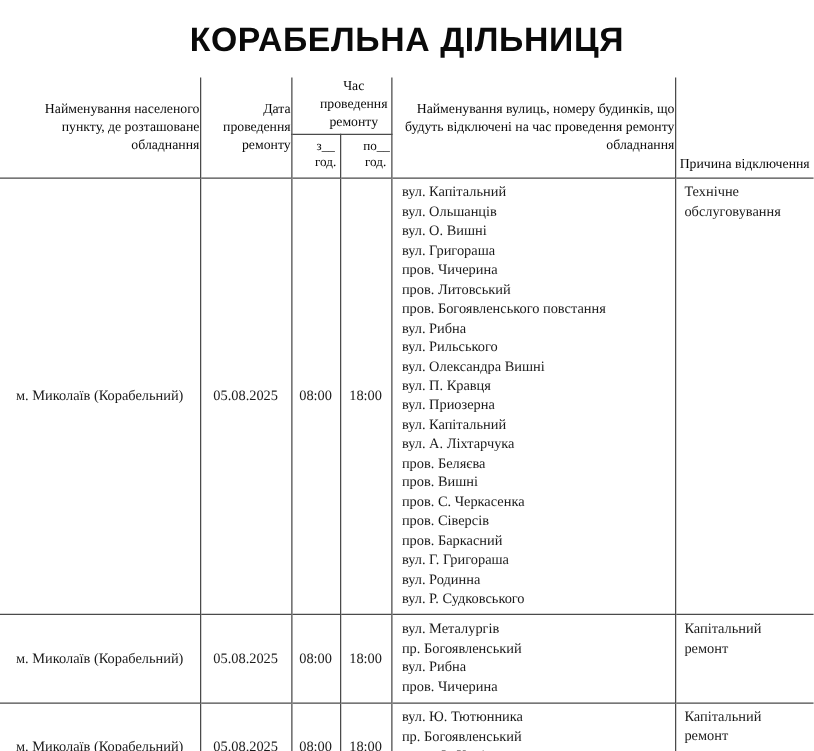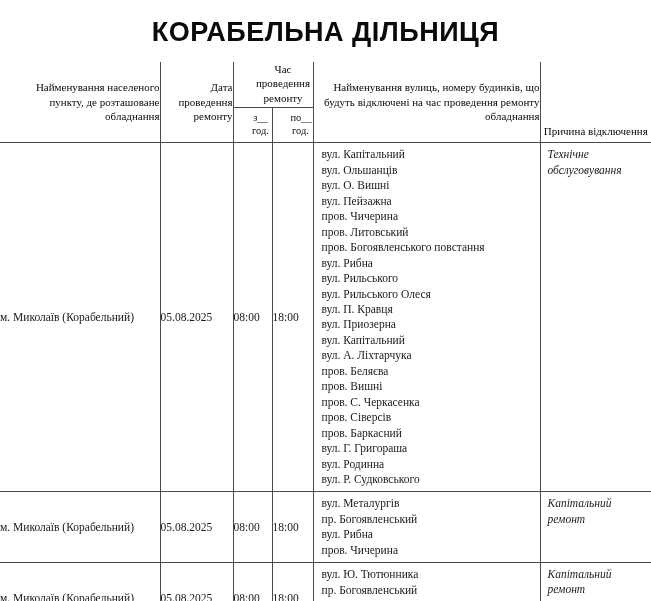--- a/index.html
+++ b/index.html
@@ -111,21 +111,21 @@
     text-align: right;
   }
   th.reason-head {
     vertical-align: bottom;
     padding-bottom: 4px;
     margin-left: 40px;
   }
 
   
   td.locality, td.date, td.time {
-    text-align: left;
+    text-align: center;
     font-size: 11.5px;
     line-height: 1.3;
     white-space: nowrap;
   }
   td.streets {
     text-align: left;
     padding: 4px 4px 4px 8px;
     vertical-align: top;
     font-size: 11.5px;
     line-height: 1.345;
@@ -140,21 +140,21 @@
   td.streets ul, td.reason-list {
     list-style: none;
     margin: 0;
     padding: 0;
   }
   td.streets li {
     margin: 0;
     padding: 0;
     white-space: nowrap;
   }
-  .reason-line { display: block; white-space: nowrap; font-style: italic; }
+  .reason-line { display: block; white-space: nowrap; }
 </style>
 </head>
 <body>
 
 <div class="page">
 
   <div class="title">КОРАБЕЛЬНА ДІЛЬНИЦЯ</div>
 
   <table class="outage-table">
     <colgroup>
@@ -190,27 +190,27 @@
         <tr class="body-row">
           <td class="locality">м. Миколаїв (Корабельний)</td>
           <td class="date">05.08.2025</td>
           <td class="time">08:00</td>
           <td class="time">18:00</td>
           <td class="streets">
             <ul>
               <li>вул. Капітальний</li>
               <li>вул. Ольшанців</li>
               <li>вул. О. Вишні</li>
-              <li>вул. Пейзажна</li>
+              <li>вул. Григораша</li>
               <li>пров. Чичерина</li>
               <li>пров. Литовський</li>
               <li>пров. Богоявленського повстання</li>
               <li>вул. Рибна</li>
               <li>вул. Рильського</li>
-              <li>вул. Рильського Олеся</li>
+              <li>вул. Олександра Вишні</li>
               <li>вул. П. Кравця</li>
               <li>вул. Приозерна</li>
               <li>вул. Капітальний</li>
               <li>вул. А. Ліхтарчука</li>
               <li>пров. Беляєва</li>
               <li>пров. Вишні</li>
               <li>пров. С. Черкасенка</li>
               <li>пров. Сіверсів</li>
               <li>пров. Баркасний</li>
               <li>вул. Г. Григораша</li>

